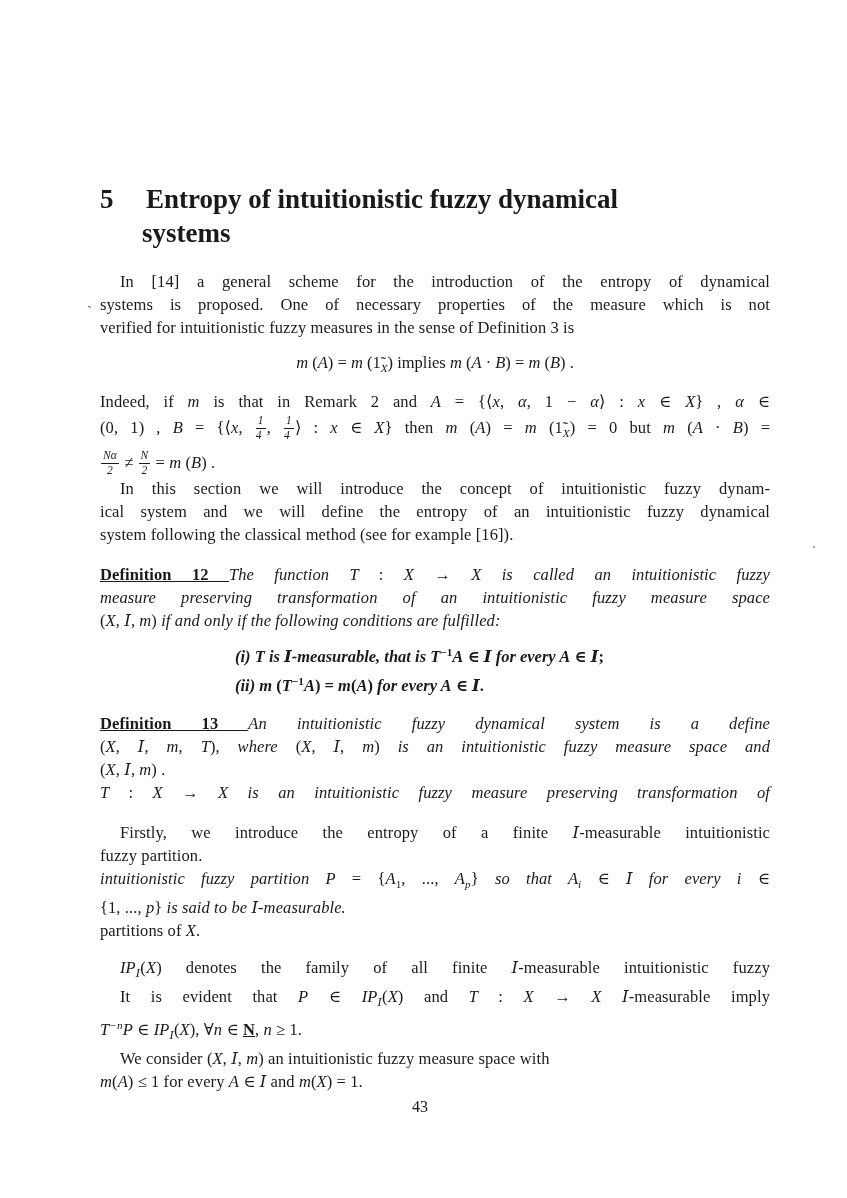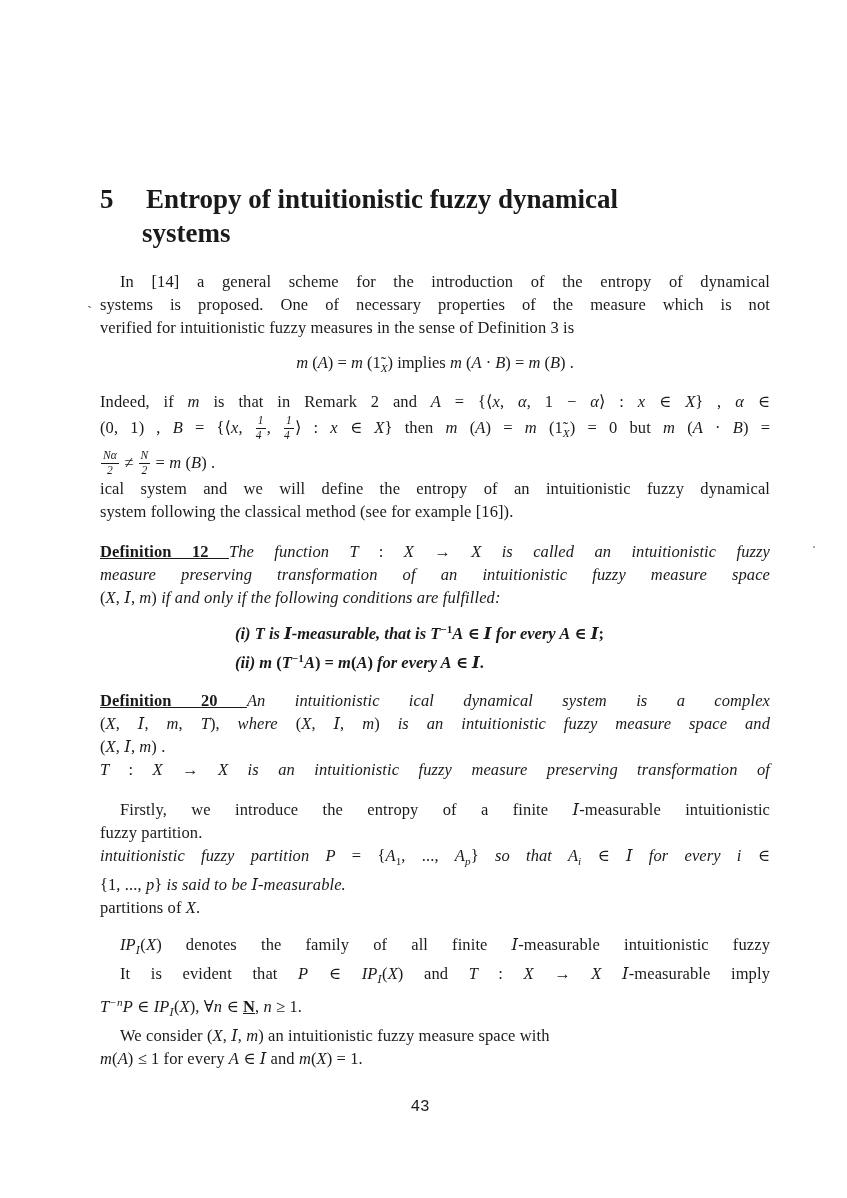--- a/index.html
+++ b/index.html
@@ -82,21 +82,20 @@
     margin:0 1px;
   }
   .frac .num{display:block;border-bottom:1px solid #1a1a1a;padding:0 2px 1.5px 2px;}
   .frac .den{display:block;padding-top:1.5px;}
   
   .footer{
     position:absolute;
     top:1098px;left:100px;width:640px;
     text-align:center;
     font-size:16px;
-    font-family:Liberation Mono, monospace;
   }
   .stray-tick{
     position:absolute;
     left:87px;top:303px;
     font-size:15px;color:#444;
   }
   .stray-dot{
     position:absolute;
     left:813px;top:546px;
     width:2px;height:2px;border-radius:50%;
@@ -122,33 +121,34 @@
     <div class="line just indent"><span class="s-r">In [14] a general scheme for the introduction of the entropy of dynamical</span></div>
     <div class="line just"><span class="s-r">systems is proposed. One of necessary properties of the measure which is not</span></div>
     <div class="line"><span class="s-r">verified for intuitionistic fuzzy measures in the sense of Definition 3 is</span></div>
 
     <div class="equation"><span class="s-i">m</span><span class="s-r"> (</span><span class="s-i">A</span><span class="s-r">) = </span><span class="s-i">m</span><span class="s-r"> (</span><span class="s-r">1̃</span><span class="s-subi">X</span><span class="s-r">)  implies  </span><span class="s-i">m</span><span class="s-r"> (</span><span class="s-i">A</span><span class="s-r"> · </span><span class="s-i">B</span><span class="s-r">) = </span><span class="s-i">m</span><span class="s-r"> (</span><span class="s-i">B</span><span class="s-r">) .</span></div>
 
     <div class="line just"><span class="s-r">Indeed, if </span><span class="s-i">m</span><span class="s-r"> is that in Remark 2 and </span><span class="s-i">A</span><span class="s-r"> = {⟨</span><span class="s-i">x</span><span class="s-r">, </span><span class="s-i">α</span><span class="s-r">, 1 − </span><span class="s-i">α</span><span class="s-r">⟩ : </span><span class="s-i">x</span><span class="s-r"> ∈ </span><span class="s-i">X</span><span class="s-r">} , </span><span class="s-i">α</span><span class="s-r"> ∈</span></div>
     <div class="line just tall"><span class="s-r">(0, 1) , </span><span class="s-i">B</span><span class="s-r"> = {⟨</span><span class="s-i">x</span><span class="s-r">, </span><span class="frac"><span class="num">1</span><span class="den">4</span></span><span class="s-r">, </span><span class="frac"><span class="num">1</span><span class="den">4</span></span><span class="s-r">⟩ : </span><span class="s-i">x</span><span class="s-r"> ∈ </span><span class="s-i">X</span><span class="s-r">} then </span><span class="s-i">m</span><span class="s-r"> (</span><span class="s-i">A</span><span class="s-r">) = </span><span class="s-i">m</span><span class="s-r"> (</span><span class="s-r">1̃</span><span class="s-subi">X</span><span class="s-r">) = 0 but </span><span class="s-i">m</span><span class="s-r"> (</span><span class="s-i">A</span><span class="s-r"> · </span><span class="s-i">B</span><span class="s-r">) =</span></div>
     <div class="line tall"><span class="frac"><span class="num">Nα</span><span class="den">2</span></span><span class="s-r"> ≠ </span><span class="frac"><span class="num">N</span><span class="den">2</span></span><span class="s-r"> = </span><span class="s-i">m</span><span class="s-r"> (</span><span class="s-i">B</span><span class="s-r">) .</span></div>
 
+    <div class="line just indent"><span class="s-r">In this section we will introduce the concept of intuitionistic fuzzy dynam-</span></div>
     <div class="line just"><span class="s-r">ical system and we will define the entropy of an intuitionistic fuzzy dynamical</span></div>
     <div class="line"><span class="s-r">system following the classical method (see for example [16]).</span></div>
 
     <div class="line just gap-l"><span class="s-b">Definition 12 </span><span class="s-i">The function </span><span class="s-i">T </span><span class="s-r">: </span><span class="s-i">X</span><span class="s-r"> → </span><span class="s-i">X</span><span class="s-i"> is called an intuitionistic fuzzy</span></div>
     <div class="line just"><span class="s-i">measure preserving transformation of an intuitionistic fuzzy measure space</span></div>
     <div class="line"><span class="s-r">(</span><span class="s-i">X</span><span class="s-r">, </span><span class="s-cal">I</span><span class="s-r">, </span><span class="s-i">m</span><span class="s-r">) </span><span class="s-i">if and only if the following conditions are fulfilled:</span></div>
 
     <div class="items gap-s">
       <div class="item-line"><span class="s-i">(i)</span><span class="s-r">   </span><span class="s-i">T</span><span class="s-i"> is </span><span class="s-cal">I</span><span class="s-i">-measurable, that is </span><span class="s-i">T</span><span class="s-sup">−1</span><span class="s-i">A</span><span class="s-r"> ∈ </span><span class="s-cal">I</span><span class="s-i"> for every </span><span class="s-i">A</span><span class="s-r"> ∈ </span><span class="s-cal">I</span><span class="s-r">;</span></div>
       <div class="item-line"><span class="s-i">(ii)</span><span class="s-r">   </span><span class="s-i">m</span><span class="s-r"> (</span><span class="s-i">T</span><span class="s-sup">−1</span><span class="s-i">A</span><span class="s-r">) = </span><span class="s-i">m</span><span class="s-r">(</span><span class="s-i">A</span><span class="s-r">) </span><span class="s-i">for every </span><span class="s-i">A</span><span class="s-r"> ∈ </span><span class="s-cal">I</span><span class="s-r">.</span></div>
     </div>
 
-    <div class="line just gap-m"><span class="s-b">Definition 20 </span><span class="s-i">An intuitionistic ical dynamical system is a complex</span></div>
+    <div class="line just gap-m"><span class="s-b">Definition 13 </span><span class="s-i">An intuitionistic fuzzy dynamical system is a define</span></div>
     <div class="line just"><span class="s-r">(</span><span class="s-i">X</span><span class="s-r">, </span><span class="s-cal">I</span><span class="s-r">, </span><span class="s-i">m</span><span class="s-r">, </span><span class="s-i">T</span><span class="s-r">), </span><span class="s-i">where </span><span class="s-r">(</span><span class="s-i">X</span><span class="s-r">, </span><span class="s-cal">I</span><span class="s-r">, </span><span class="s-i">m</span><span class="s-r">) </span><span class="s-i">is an intuitionistic fuzzy measure space and</span></div>
     <div class="line"><span class="s-r">(</span><span class="s-i">X</span><span class="s-r">, </span><span class="s-cal">I</span><span class="s-r">, </span><span class="s-i">m</span><span class="s-r">) .</span></div>
     <div class="line just"><span class="s-i">T </span><span class="s-r">: </span><span class="s-i">X</span><span class="s-r"> → </span><span class="s-i">X</span><span class="s-i"> is an intuitionistic fuzzy measure preserving transformation of</span></div>
 
     <div class="line just indent gap-l"><span class="s-r">Firstly, we introduce the entropy of a finite </span><span class="s-cal">I</span><span class="s-r">-measurable intuitionistic</span></div>
     <div class="line"><span class="s-r">fuzzy partition.</span></div>
 
     <div class="line just"><span class="s-i">intuitionistic fuzzy partition </span><span class="s-i">P</span><span class="s-r"> = {</span><span class="s-i">A</span><span class="s-sub">1</span><span class="s-r">, ..., </span><span class="s-i">A</span><span class="s-subi">p</span><span class="s-r">} </span><span class="s-i">so that </span><span class="s-i">A</span><span class="s-subi">i</span><span class="s-r"> ∈ </span><span class="s-cal">I</span><span class="s-i"> for every </span><span class="s-i">i</span><span class="s-r"> ∈</span></div>
     <div class="line"><span class="s-r">{1, ..., </span><span class="s-i">p</span><span class="s-r">} </span><span class="s-i">is said to be </span><span class="s-cal">I</span><span class="s-i">-measurable.</span></div>
 

